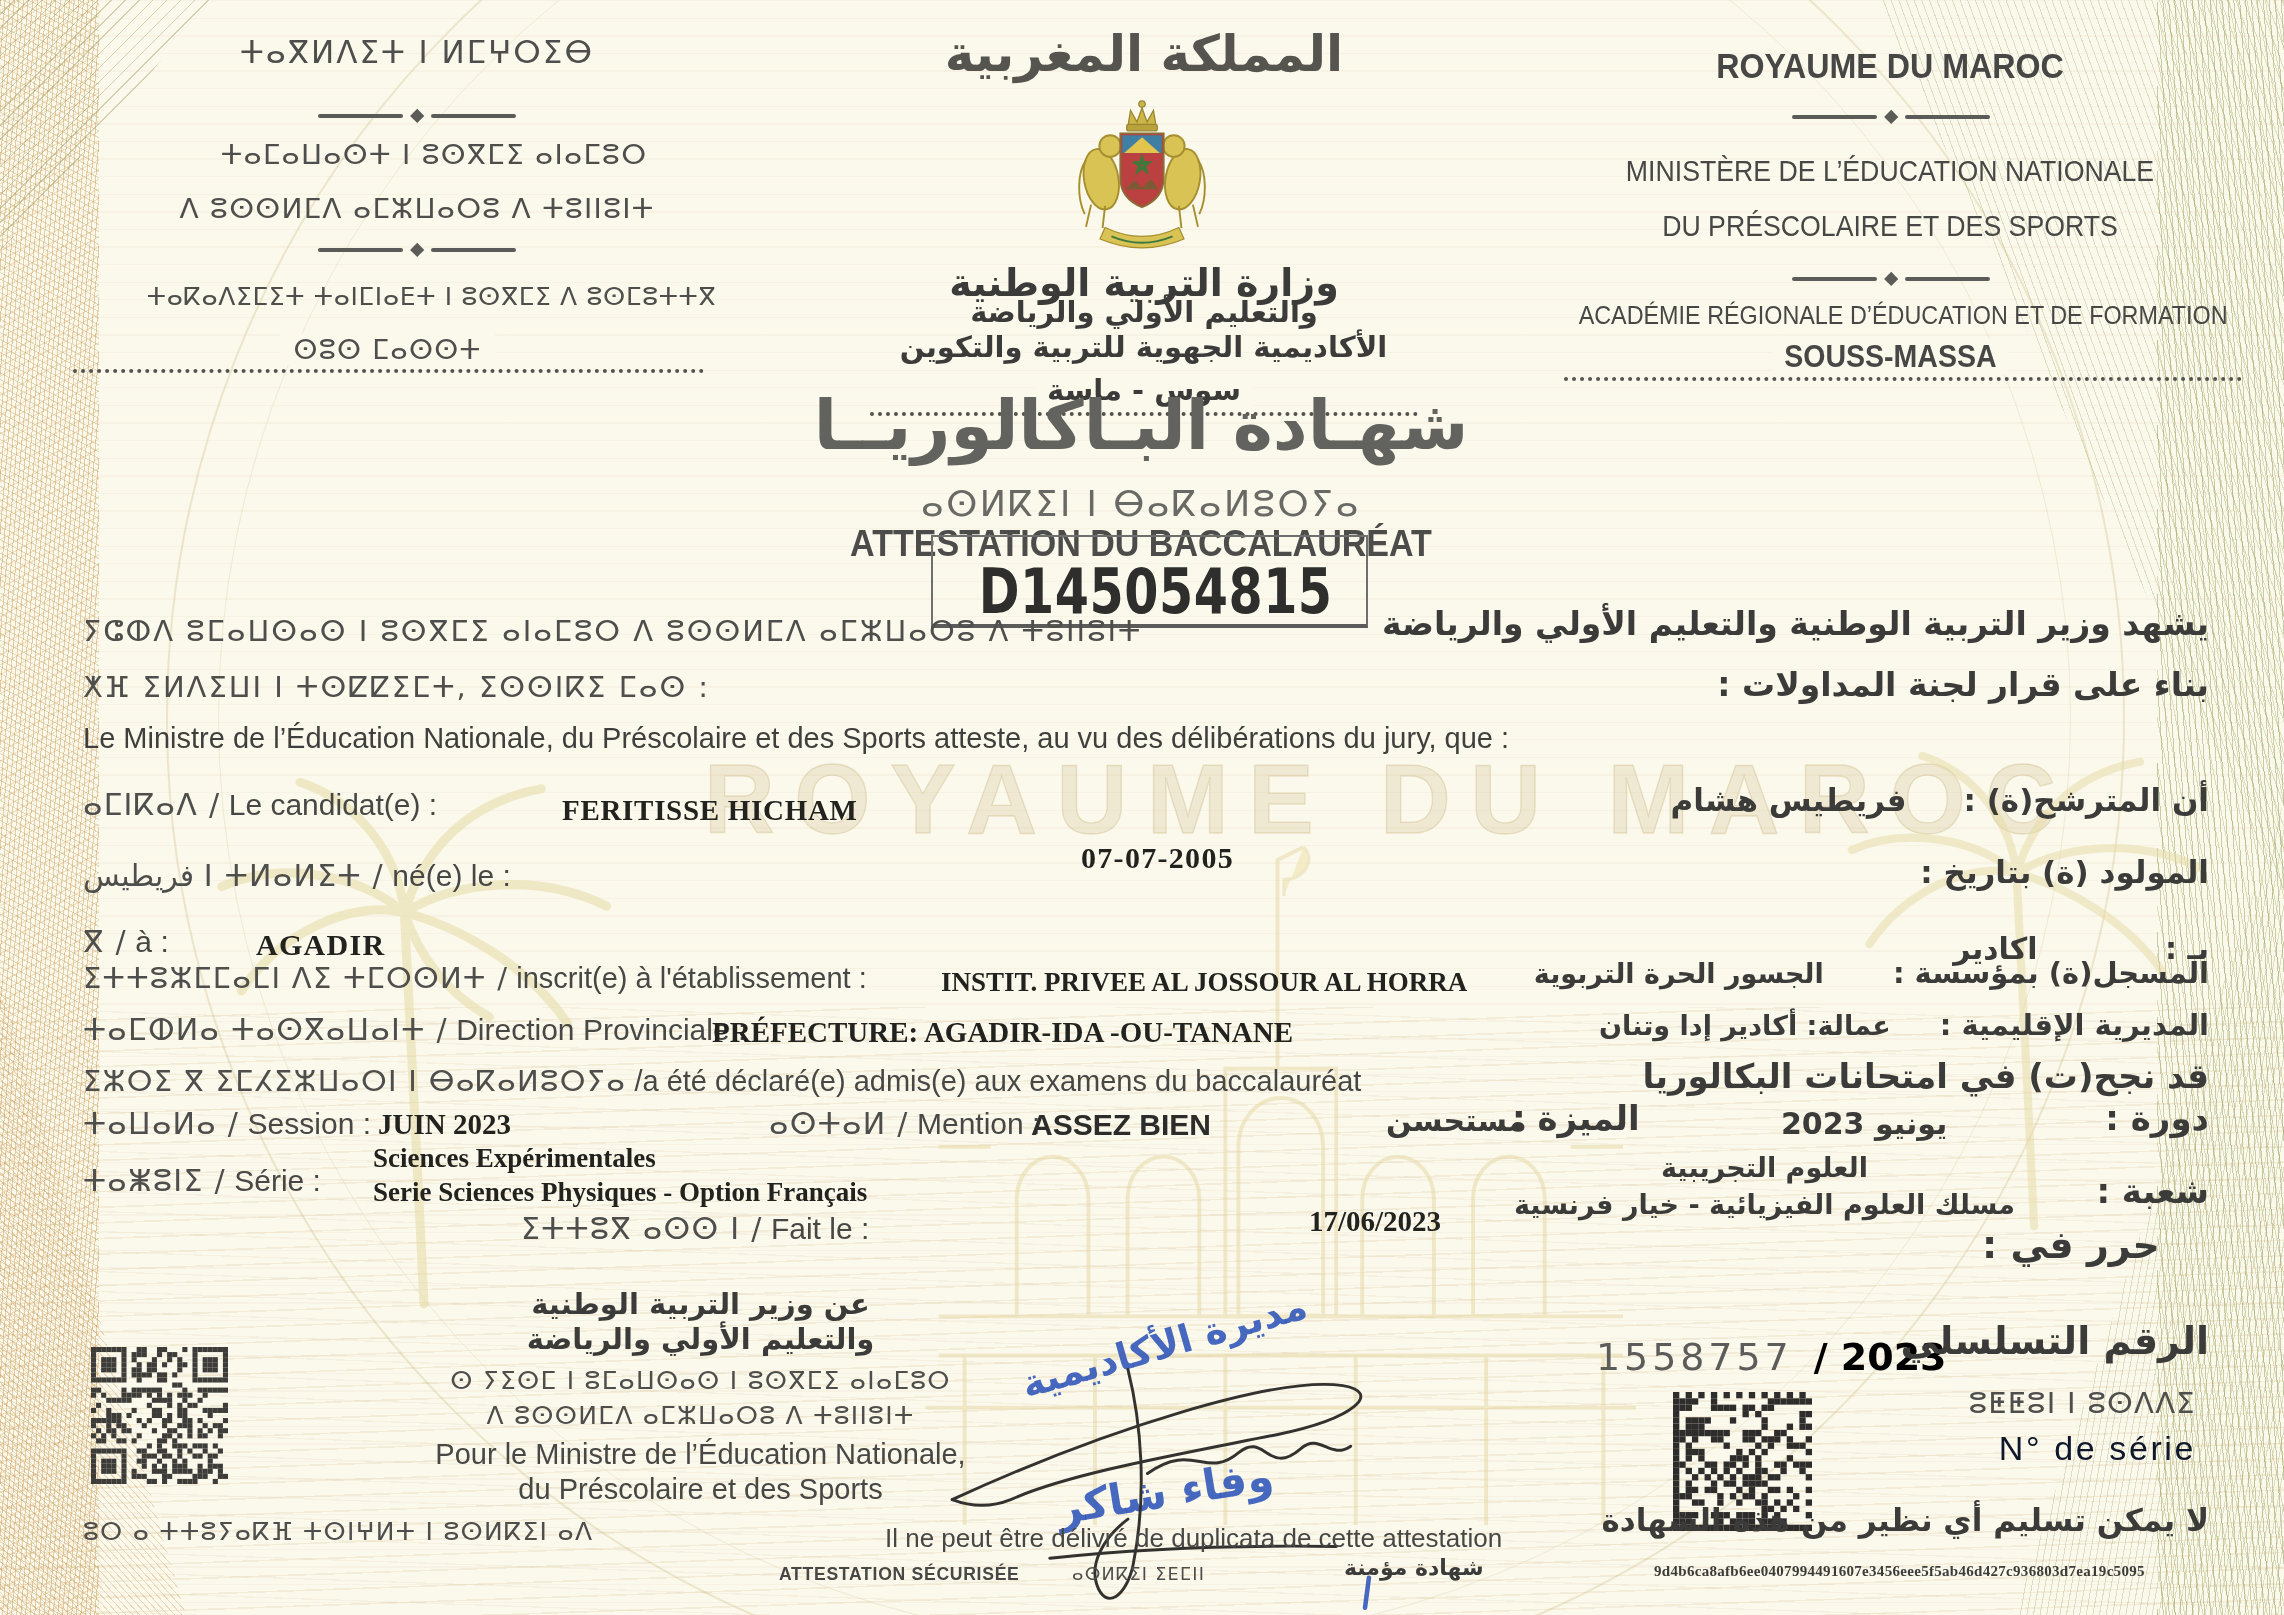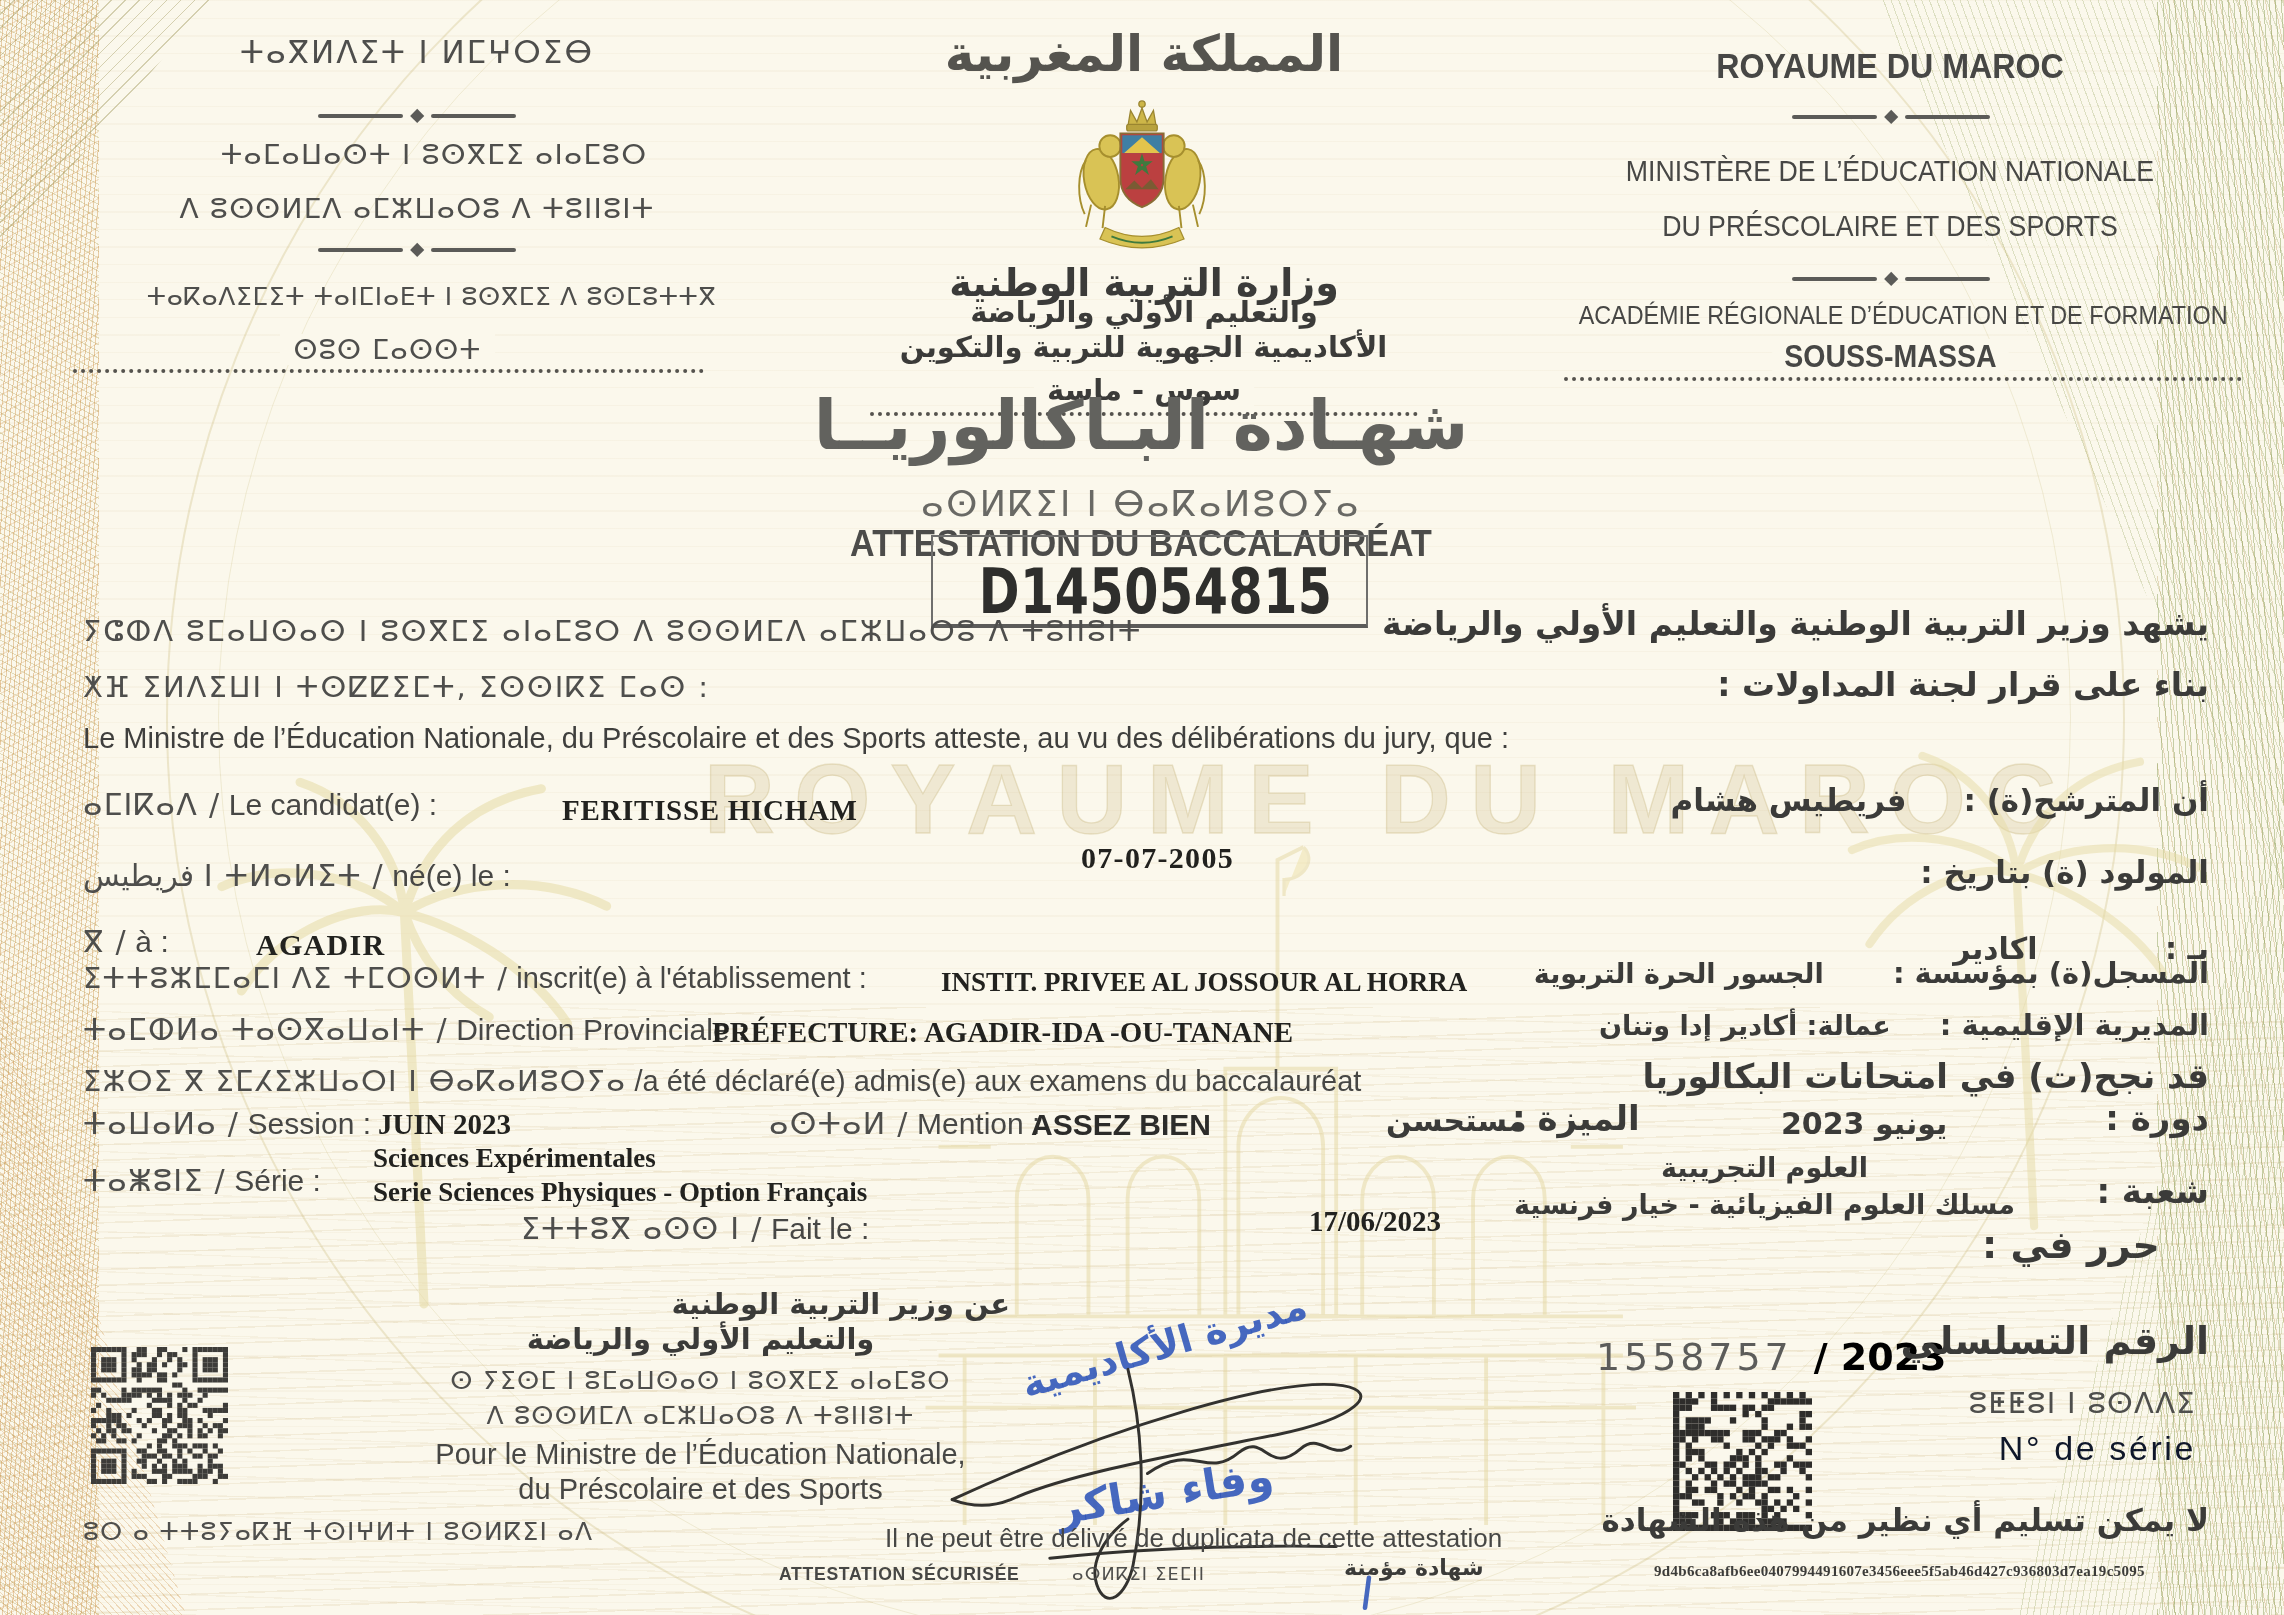--- a/index.html
+++ b/index.html
@@ -302,21 +302,21 @@
 <div class="abs ar" style="left:1514px;top:1189px;font-size:27px;">مسلك العلوم الفيزيائية - خيار فرنسية</div>
 <div class="abs ar" style="right:75px;top:1171px;font-size:34px;">شعبة :</div>
 
 <div class="abs" style="left:521px;top:1211px;font-size:30px;">
   <span class="ber" style="letter-spacing:1.3px;">ⵉⵜⵜⵓⴳ ⴰⵙⵙ ⵏ /</span>
   <span class="fr" style="font-weight:500;">Fait le :</span>
 </div>
 <div class="abs val" style="left:1309px;top:1205px;font-size:29px;">17/06/2023</div>
 <div class="abs ar" style="left:1982px;top:1223px;font-size:38px;">حرر في :</div>
 
-<div class="abs ctr" style="left:391px;top:1287px;width:619px;text-align:right;">
+<div class="abs ctr" style="left:391px;top:1287px;width:619px;">
   <div class="ar" style="font-size:29px;">عن وزير التربية الوطنية</div>
 </div>
 <div class="abs ctr" style="left:391px;top:1322px;width:619px;">
   <div class="ar" style="font-size:29px;">والتعليم الأولي والرياضة</div>
 </div>
 <div class="abs ctr" style="left:365px;top:1366px;width:671px;">
   <div class="ber" style="font-size:25px;letter-spacing:1.3px;">ⵙ ⵢⵉⵙⵎ ⵏ ⵓⵎⴰⵡⵙⴰⵙ ⵏ ⵓⵙⴳⵎⵉ ⴰⵏⴰⵎⵓⵔ</div>
 </div>
 <div class="abs ctr" style="left:365px;top:1401px;width:671px;">
   <div class="ber" style="font-size:25px;letter-spacing:1.3px;">ⴷ ⵓⵙⵙⵍⵎⴷ ⴰⵎⵣⵡⴰⵔⵓ ⴷ ⵜⵓⵏⵏⵓⵏⵜ</div>

